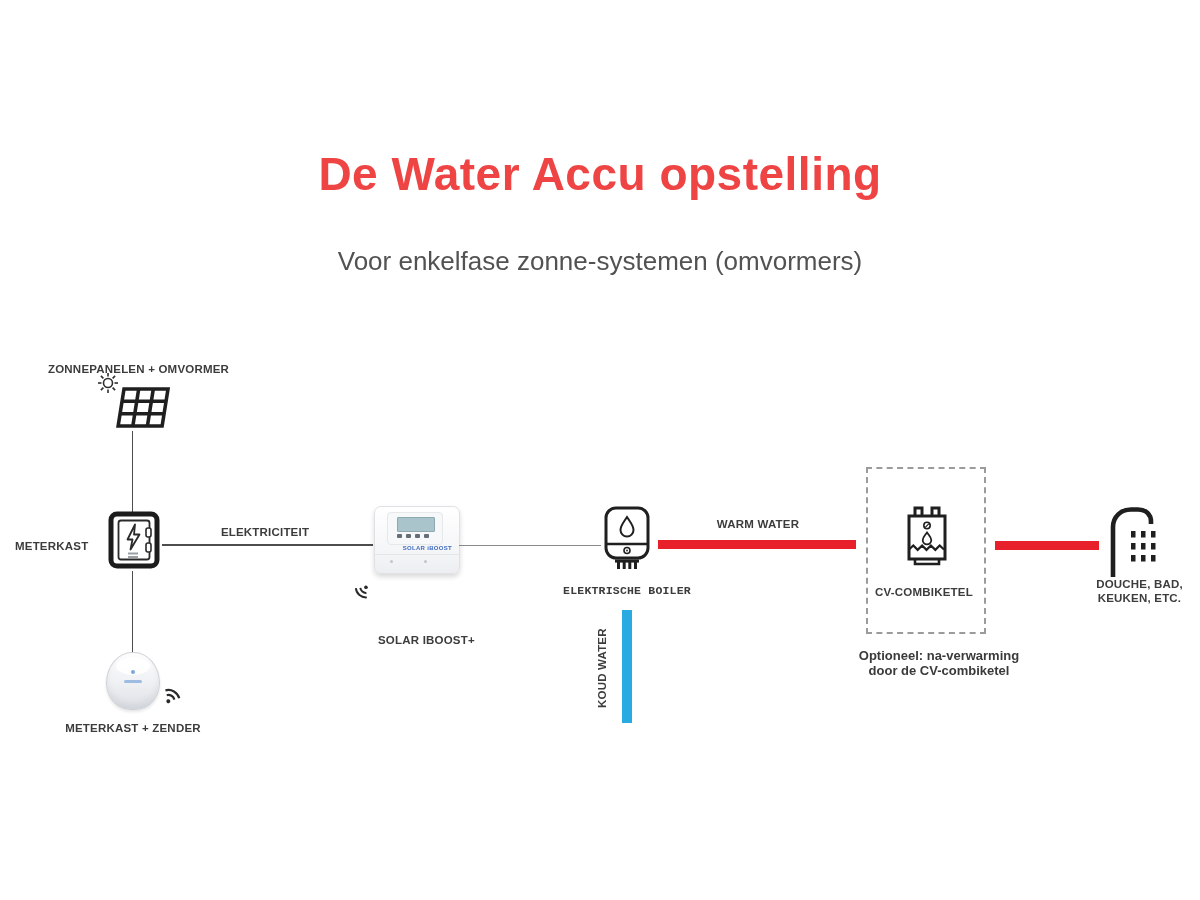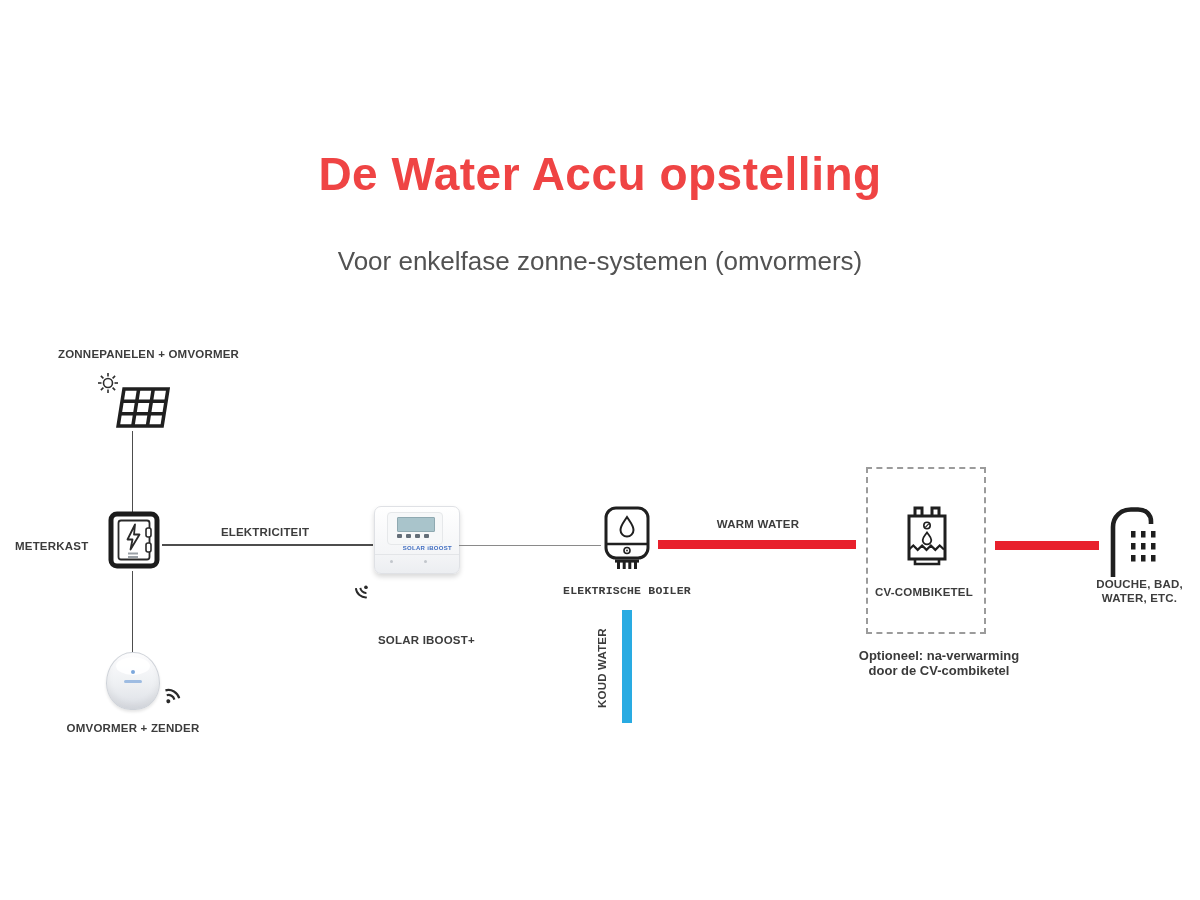--- a/index.html
+++ b/index.html
@@ -85,21 +85,21 @@
   .note-text{
     font-size:13px;font-weight:600;color:#3a3a3a;line-height:15px;margin-left:11px;
   }
 </style>
 </head>
 <body>
 
 <div class="abs page-title">De Water Accu opstelling</div>
 <div class="abs page-subtitle">Voor enkelfase zonne-systemen (omvormers)</div>
 
-<div class="abs nlabel" style="left:48px;top:347px;margin-left:10px;">ZONNEPANELEN + OMVORMER</div>
+<div class="abs nlabel" style="left:48px;top:362px;">ZONNEPANELEN + OMVORMER</div>
 
 <div class="abs" style="left:94px;top:368px;">
   <svg width="78" height="64" viewBox="0 0 78 64">
     <g stroke="#2e2e2e" stroke-width="1.6" fill="none">
       <circle cx="14" cy="15" r="4.5"></circle>
       <line x1="20.5" y1="15" x2="24" y2="15"></line>
       <line x1="7.5" y1="15" x2="4" y2="15"></line>
       <line x1="14" y1="8.5" x2="14" y2="5"></line>
       <line x1="14" y1="21.5" x2="14" y2="25"></line>
       <line x1="18.6" y1="10.4" x2="21.1" y2="7.9"></line>
@@ -220,28 +220,28 @@
     <rect x="27" y="40" width="4.5" height="6.5" fill="#1f1f1f"></rect>
     <rect x="37" y="40" width="4.5" height="6.5" fill="#1f1f1f"></rect>
     <rect x="47" y="40" width="4.5" height="6.5" fill="#1f1f1f"></rect>
     <rect x="27" y="52" width="4.5" height="6.5" fill="#1f1f1f"></rect>
     <rect x="37" y="52" width="4.5" height="6.5" fill="#1f1f1f"></rect>
     <rect x="47" y="52" width="4.5" height="6.5" fill="#1f1f1f"></rect>
   </svg>
 </div>
 <div class="abs nlabel center" style="left:1082px;top:577px;width:115px;">
   <div>DOUCHE, BAD,</div>
-  <div>WATER, ETC.</div>
+  <div>KEUKEN, ETC.</div>
 </div>
 
 <div class="abs meetklem" style="left:106px;top:652px;">
   <div class="meetklem-highlight"></div>
   <div class="meetklem-dot"></div>
   <div class="meetklem-bar"></div>
 </div>
 <div class="abs" style="left:163px;top:684px;transform:rotate(-15deg);">
   <svg width="20" height="20" viewBox="0 0 24 24">
     <circle cx="5" cy="19" r="2.4" fill="#2a2a2a"></circle>
     <path d="M5 11.5 a7.5 7.5 0 0 1 7.5 7.5" fill="none" stroke="#2a2a2a" stroke-width="2.6"></path>
     <path d="M5 5.5 a13.5 13.5 0 0 1 13.5 13.5" fill="none" stroke="#2a2a2a" stroke-width="2.6"></path>
   </svg>
 </div>
-<div class="abs nlabel center" style="left:43px;top:721px;width:180px;">OMVORMER + ZENDER</div>
+<div class="abs nlabel center" style="left:43px;top:721px;width:180px;">METERKAST + ZENDER</div>
 
 </body></html>

